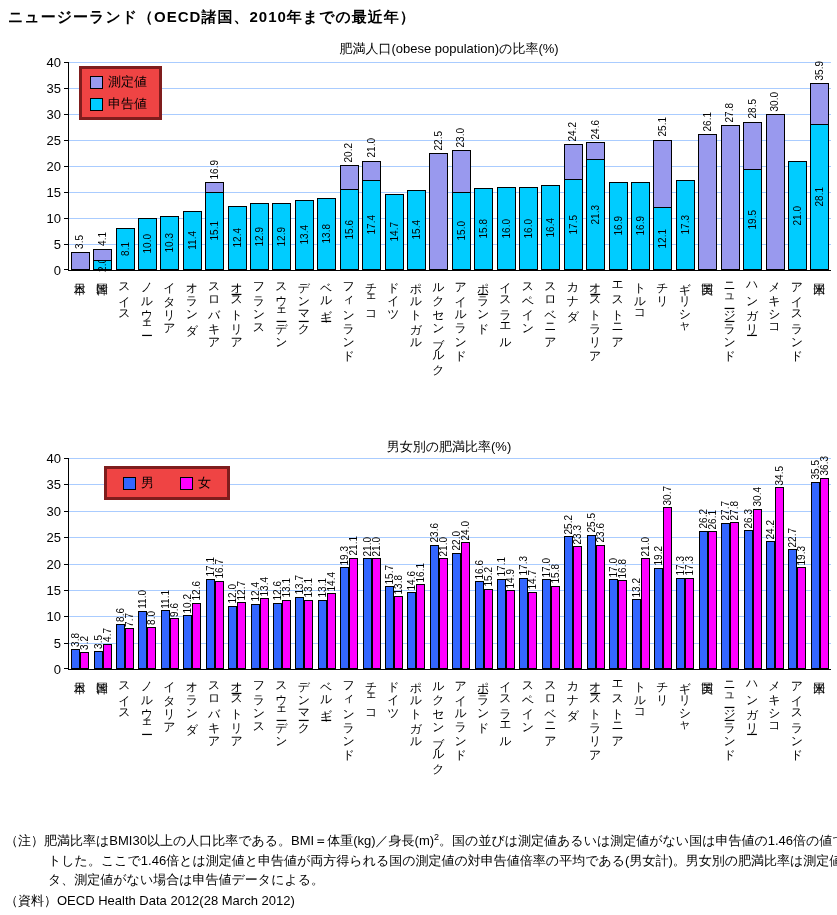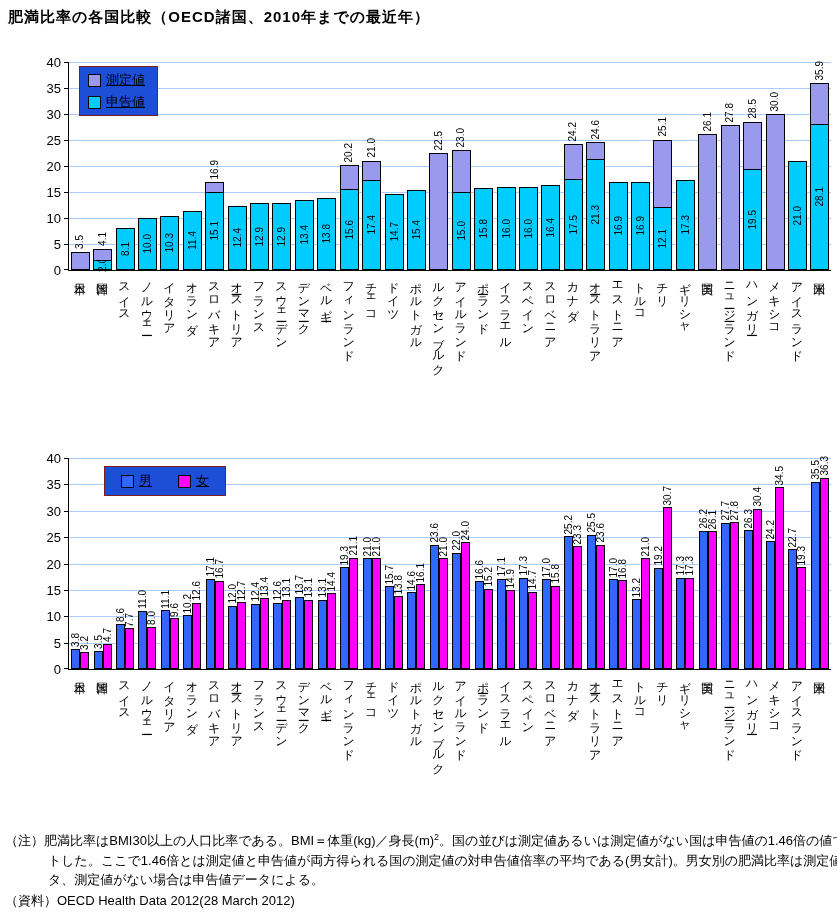--- a/index.html
+++ b/index.html
@@ -13,35 +13,36 @@
   .gridline{position:absolute;left:0;right:0;height:1px;}
   .ytick{position:absolute;left:-5px;width:5px;height:1px;background:#000;}
   .ylabel{position:absolute;left:-44px;width:36px;text-align:right;font-size:13px;}
   .bar{position:absolute;box-sizing:border-box;border:1px solid #000;
        display:flex;align-items:center;justify-content:center;}
   .vnum{writing-mode:vertical-rl;text-orientation:mixed;transform:rotate(180deg);
         display:block;font-size:10px;line-height:11px;white-space:nowrap;}
   .toplabel{position:absolute;}
   .vcat{writing-mode:vertical-rl;text-orientation:mixed;font-size:12px;line-height:13px;}
   .xlabelcell{position:absolute;display:flex;justify-content:center;}
-  .legend{position:absolute;background:#1d4ed8;border:1px solid #7f1d1d;display:flex;z-index:5;text-decoration:underline;}
+  .legend{position:absolute;background:#ef4444;border:3px solid #7f1d1d;display:flex;z-index:5;}
   .legend-item{display:flex;align-items:center;gap:5px;}
   .swatch{width:13px;height:13px;border:1px solid #000;box-sizing:border-box;}
   .legend-label{font-size:13px;}
   .note{position:absolute;left:5px;top:831px;width:828px;font-size:13px;line-height:1.5;
         padding-left:43px;text-indent:-43px;}
   .note sup{font-size:9px;}
   .source{position:absolute;left:5px;top:892px;font-size:13px;}
 </style>
 </head>
 <body>
 
 <div id="page">
-  <div class="main-title">肥満比率の各国比較（OECD諸国、2010年までの最近年）</div>
+  <div class="main-title">ニュージーランド（OECD諸国、2010年までの最近年）</div>
 
+  <div class="chart-title t1">肥満人口(obese population)の比率(%)</div>
   <div id="plot1" class="plot" style="left: 68px; top: 62px; width: 762px; height: 208px;">
       <div class="gridline" style="bottom: 25px; background: rgb(170, 204, 255);"></div>
       <div class="gridline" style="bottom: 51px; background: rgb(170, 204, 255);"></div>
       <div class="gridline" style="bottom: 77px; background: rgb(170, 204, 255);"></div>
       <div class="gridline" style="bottom: 103px; background: rgb(170, 204, 255);"></div>
       <div class="gridline" style="bottom: 129px; background: rgb(170, 204, 255);"></div>
       <div class="gridline" style="bottom: 155px; background: rgb(170, 204, 255);"></div>
       <div class="gridline" style="bottom: 181px; background: rgb(170, 204, 255);"></div>
       <div class="gridline" style="bottom: 207px; background: rgb(170, 204, 255);"></div>
       <div class="ytick" style="bottom: 0px;"></div>
@@ -288,20 +289,21 @@
         <span class="vcat">メキシコ</span>
       </div>
       <div class="xlabelcell" style="left: 785.2px; top: 274px; width: 22.4px;">
         <span class="vcat">アイスランド</span>
       </div>
       <div class="xlabelcell" style="left: 807.6px; top: 274px; width: 22.4px;">
         <span class="vcat">米国</span>
       </div>
     </div>
 
+  <div class="chart-title t2">男女別の肥満比率(%)</div>
   <div id="plot2" class="plot" style="left: 68px; top: 458px; width: 762px; height: 211px;">
       <div class="gridline" style="bottom: 25.375px; background: rgb(170, 204, 255);"></div>
       <div class="gridline" style="bottom: 51.75px; background: rgb(170, 204, 255);"></div>
       <div class="gridline" style="bottom: 78.125px; background: rgb(170, 204, 255);"></div>
       <div class="gridline" style="bottom: 104.5px; background: rgb(170, 204, 255);"></div>
       <div class="gridline" style="bottom: 130.875px; background: rgb(170, 204, 255);"></div>
       <div class="gridline" style="bottom: 157.25px; background: rgb(170, 204, 255);"></div>
       <div class="gridline" style="bottom: 183.625px; background: rgb(170, 204, 255);"></div>
       <div class="gridline" style="bottom: 210px; background: rgb(170, 204, 255);"></div>
       <div class="ytick" style="bottom: 0px;"></div>

